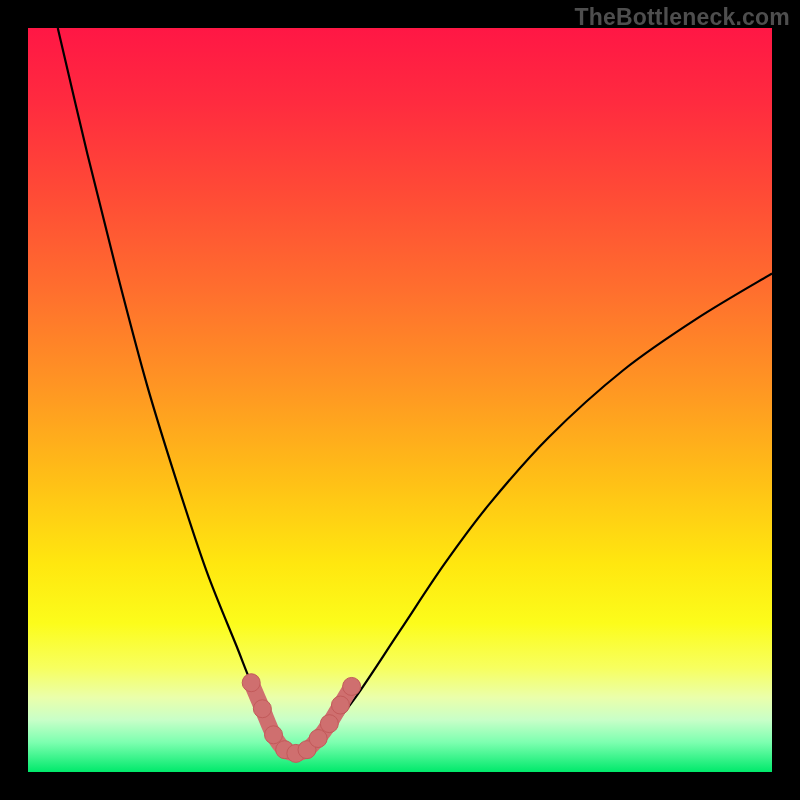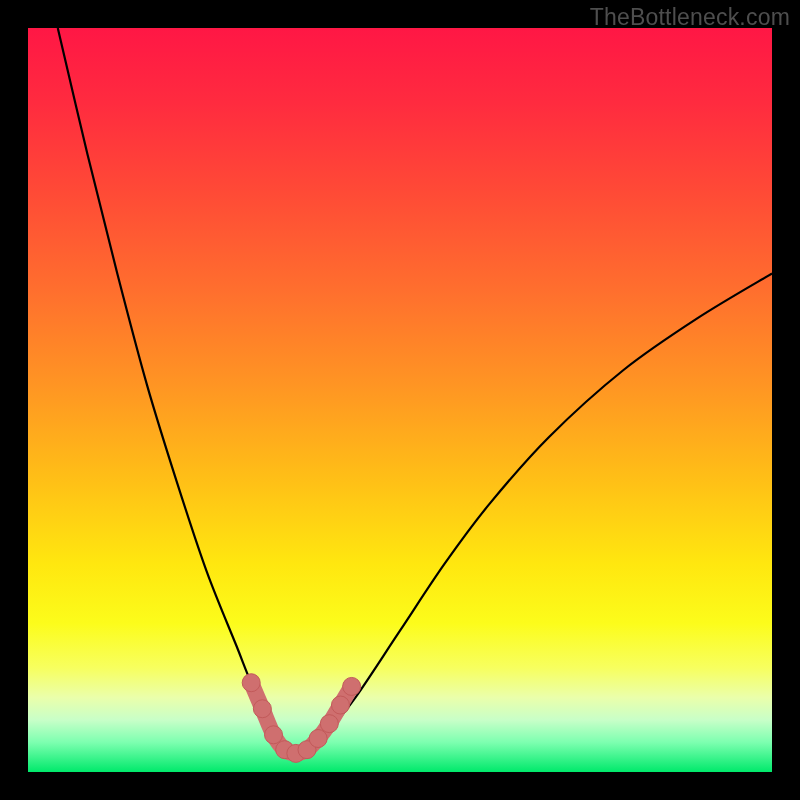--- a/index.html
+++ b/index.html
@@ -16,21 +16,21 @@
     width: 800px;
     height: 800px;
     background: #000;
   }
   .watermark {
     position: absolute;
     top: 4px;
     right: 10px;
     color: #4e4e4e;
     font-size: 23px;
-    font-weight: 400;
+    font-weight: 700;
     letter-spacing: 0.2px;
     z-index: 20;
   }
   svg {
     position: absolute;
     top: 0;
     left: 0;
   }
 </style>
 </head>

